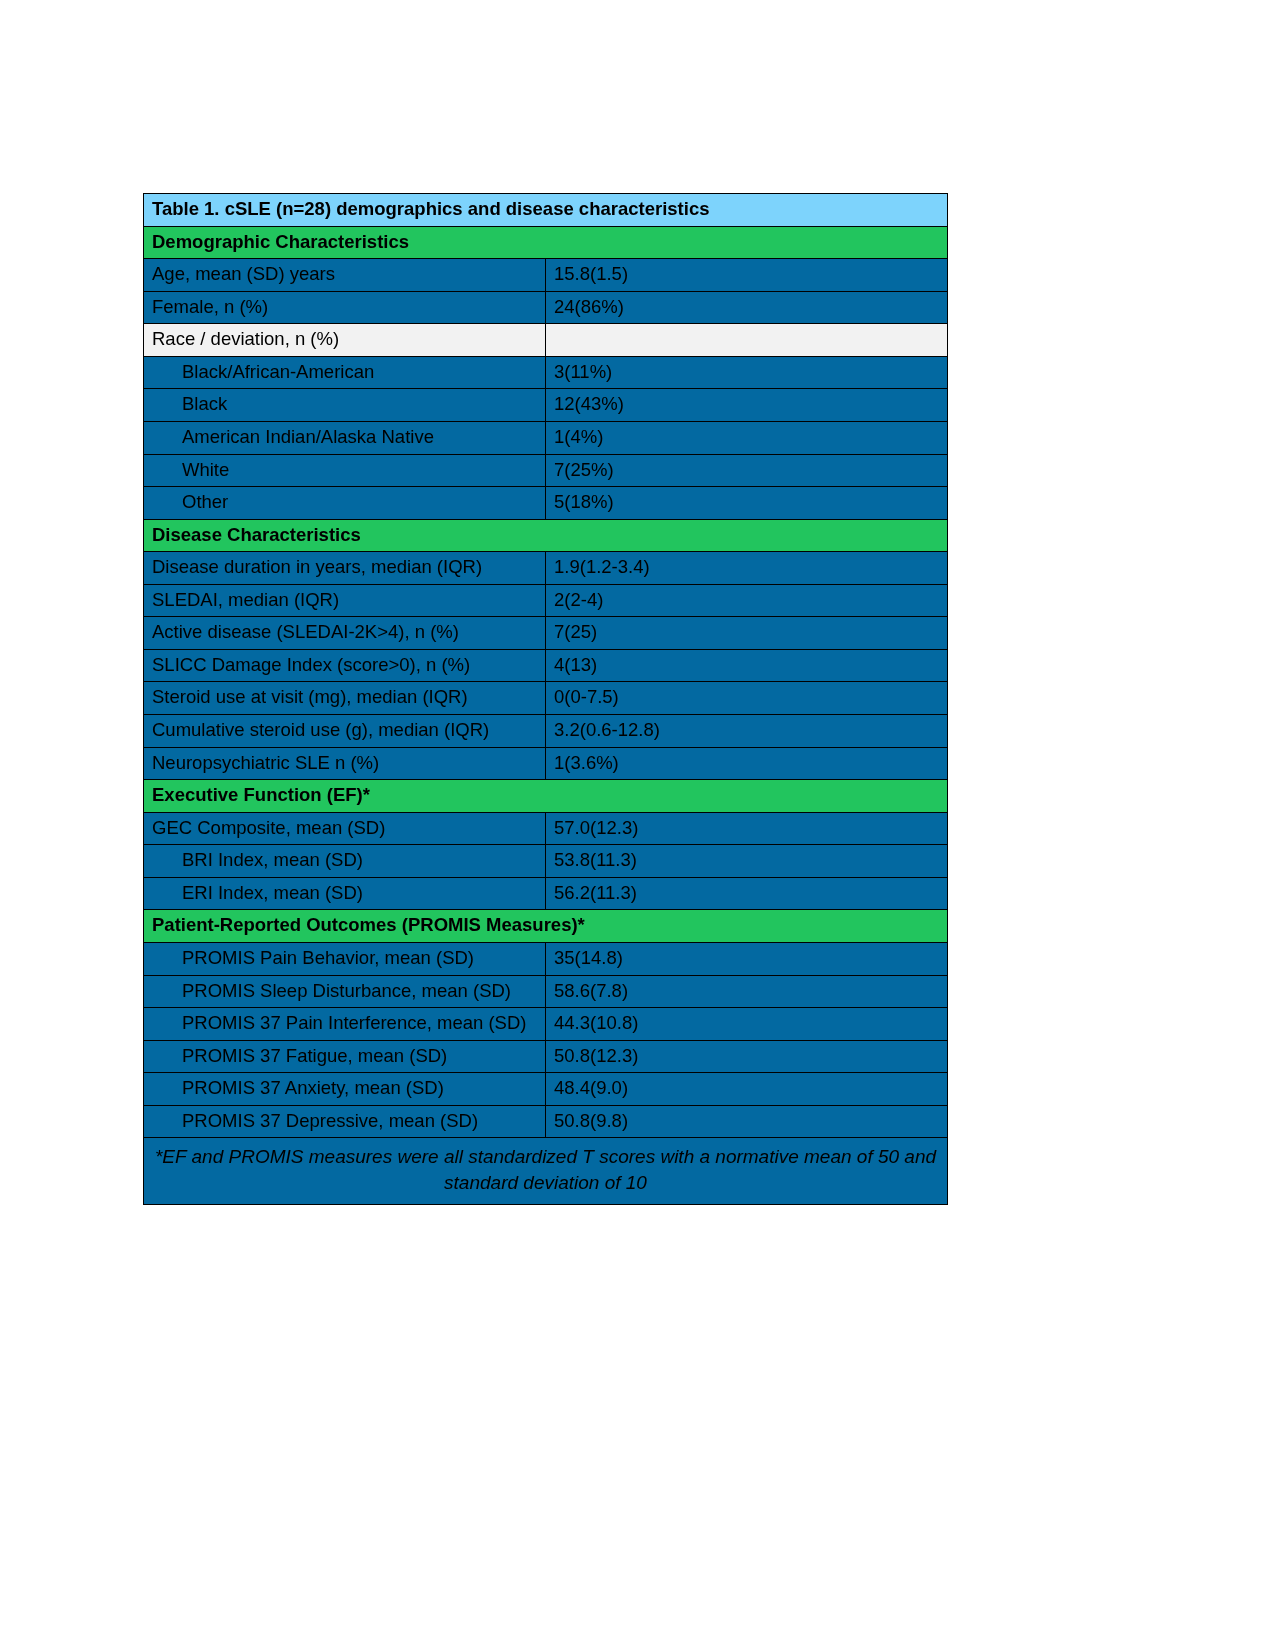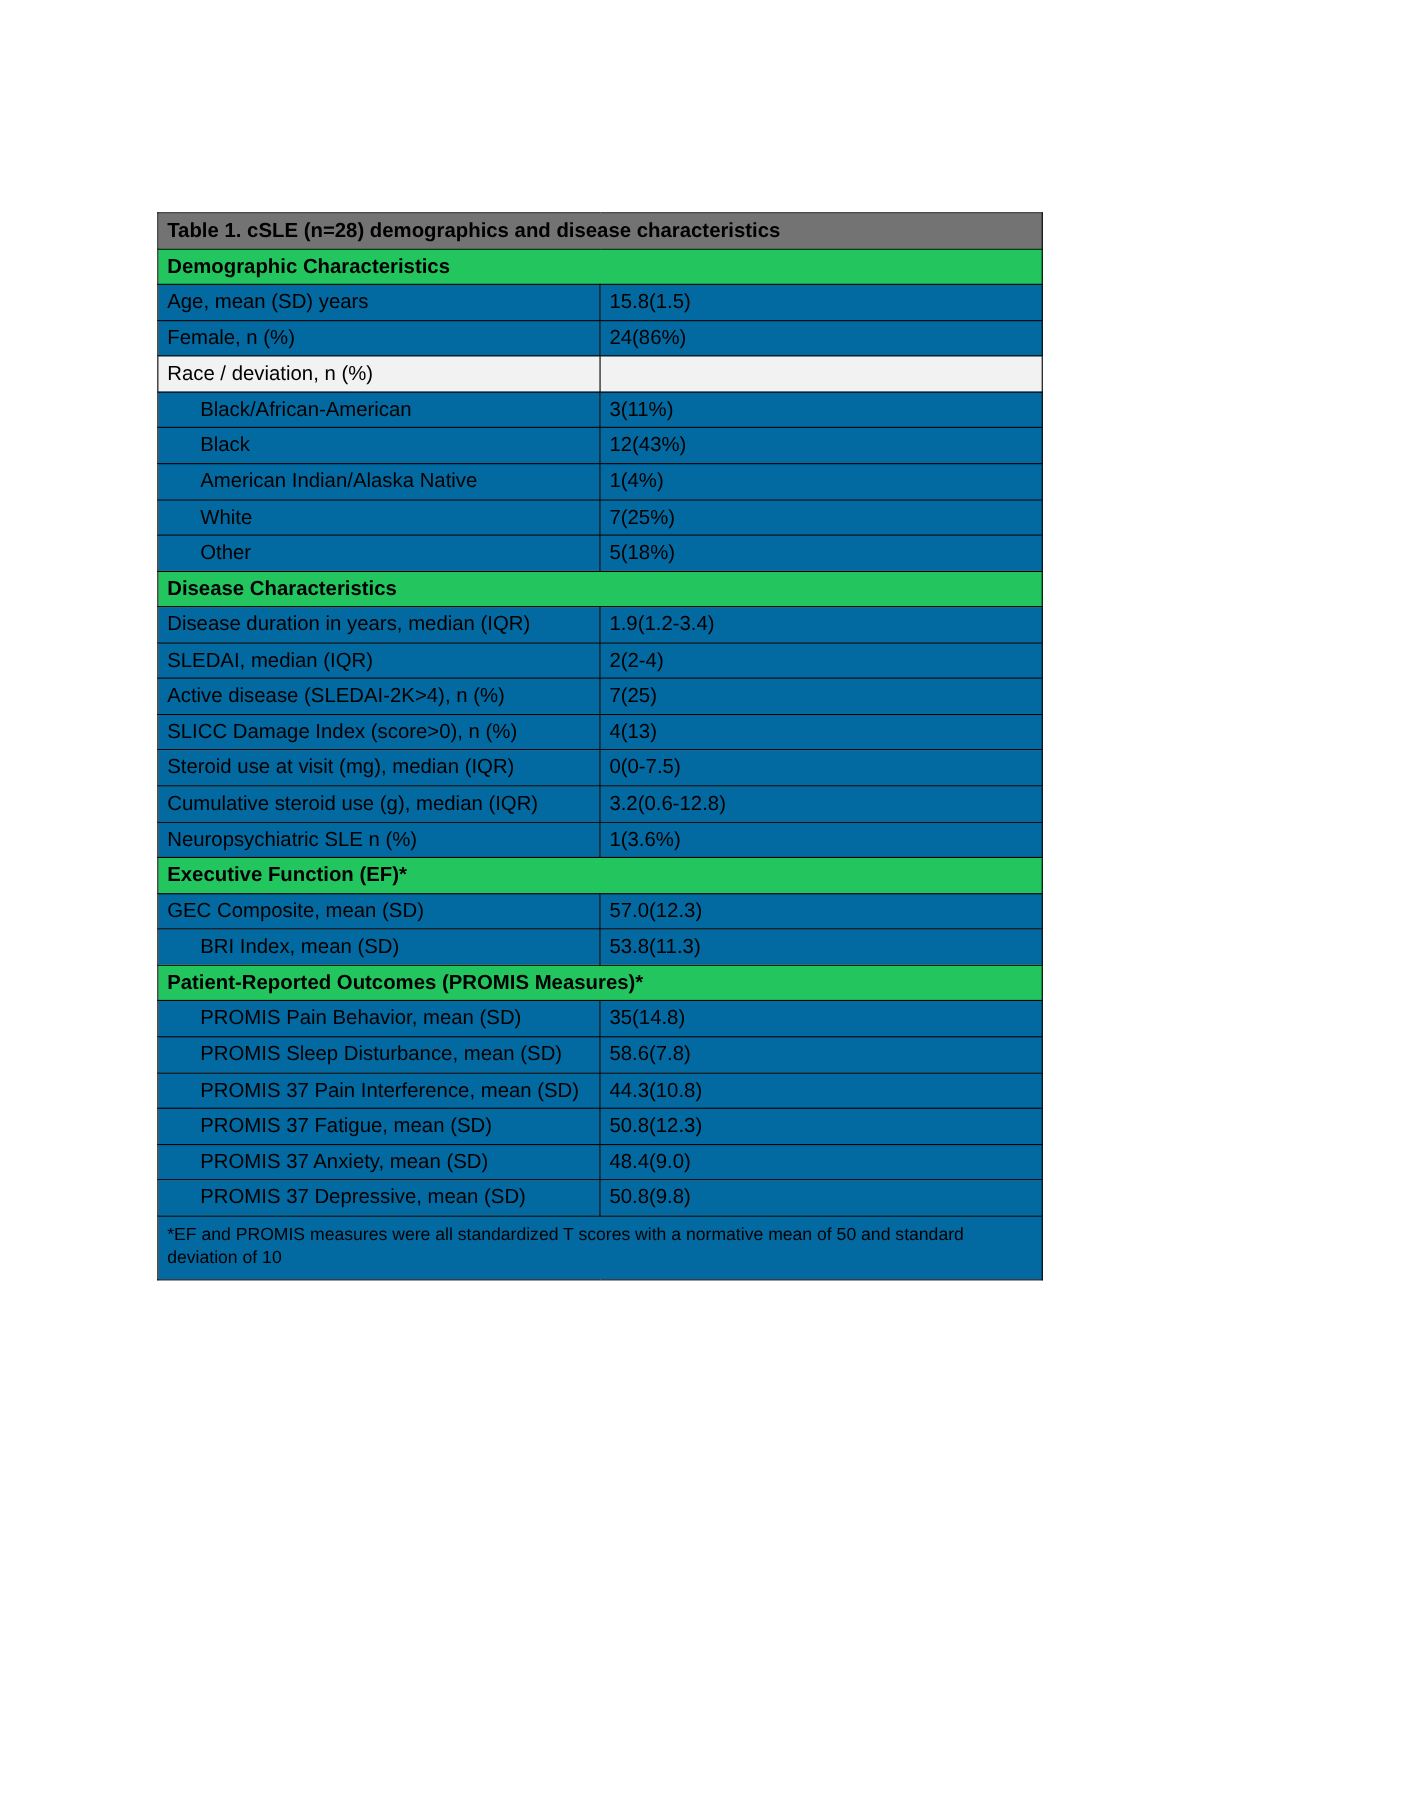--- a/index.html
+++ b/index.html
@@ -38,38 +38,40 @@
     font-size: 18.5px;
     line-height: 1.22;
     vertical-align: top;
     background: #0369a1;
   }
   td.col-label { width: 475px; }
   td.col-value { width: 330px; }
 
   tr.title-row td {
     font-weight: bold;
-    background: #737373;
+    background: #7dd3fc;
   }
   tr.section-row td {
     font-weight: bold;
     background: #22c55e;
   }
   tr.subsection-row td {
     background: #f2f2f2;
   }
   .indent {
     padding-left: 30px;
     display: inline-block;
   }
   tr.footnote-row td {
-    font-size: 16px;
+    font-style: italic;
+    font-size: 19px;
     line-height: 1.35;
     padding-top: 6px;
     padding-bottom: 8px;
+    text-align: center;
   }
 </style>
 </head>
 <body>
 
 <div class="page">
   <div class="table-wrap">
     <table class="doc-table">
       <tbody id="table-body">
           <tr class="title-row">
@@ -145,20 +147,24 @@
             <td colspan="2">Executive Function (EF)*</td>
           </tr>
           <tr>
             <td class="col-label">GEC Composite, mean (SD)</td>
             <td class="col-value">57.0(12.3)</td>
           </tr>
           <tr>
             <td class="col-label"><span class="indent">BRI Index, mean (SD)</span></td>
             <td class="col-value">53.8(11.3)</td>
           </tr>
+          <tr>
+            <td class="col-label"><span class="indent">ERI Index, mean (SD)</span></td>
+            <td class="col-value">56.2(11.3)</td>
+          </tr>
           <tr class="section-row">
             <td colspan="2">Patient-Reported Outcomes (PROMIS Measures)*</td>
           </tr>
           <tr>
             <td class="col-label"><span class="indent">PROMIS Pain Behavior, mean (SD)</span></td>
             <td class="col-value">35(14.8)</td>
           </tr>
           <tr>
             <td class="col-label"><span class="indent">PROMIS Sleep Disturbance, mean (SD)</span></td>
             <td class="col-value">58.6(7.8)</td>

